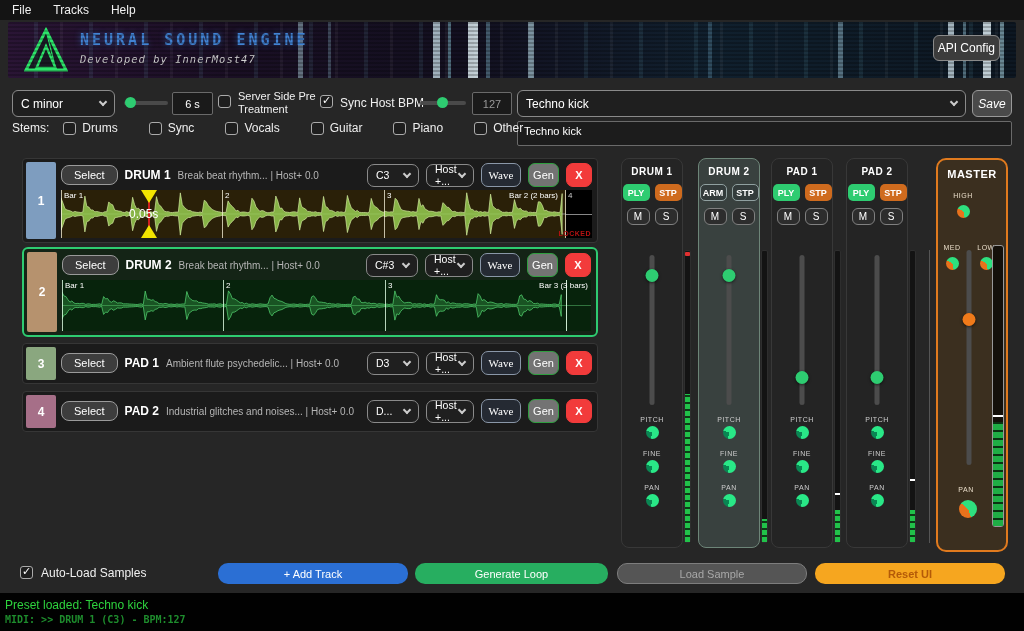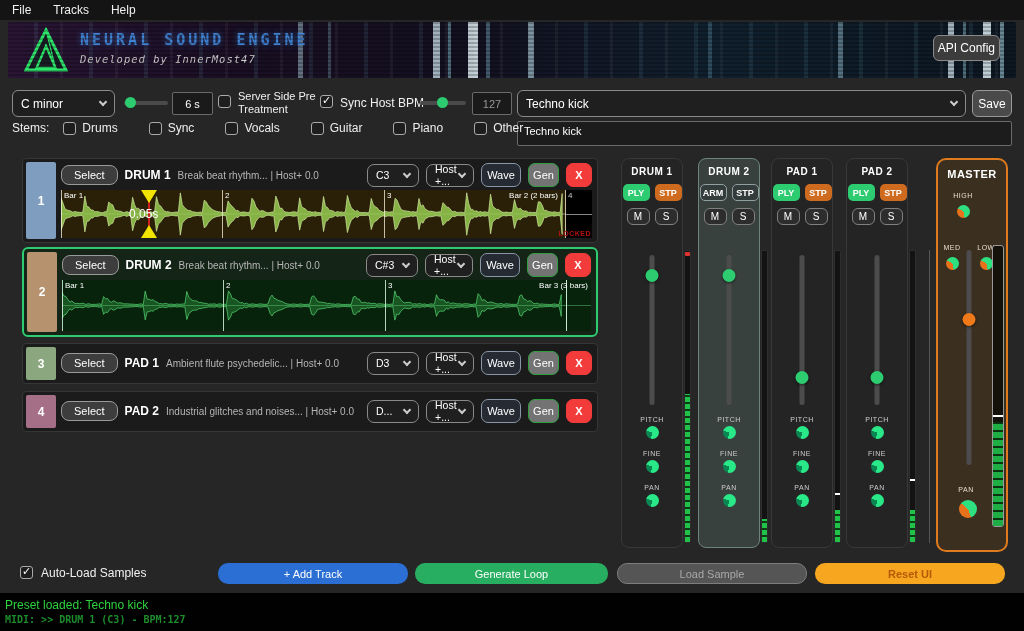--- a/index.html
+++ b/index.html
@@ -33,39 +33,39 @@
   .tin { background:#1a1a1a; border:1px solid #6a6a6a; border-radius:2px; color:#fff; text-align:center; font-size:11px; }
   .dur-in { position:absolute; left:172px; top:92px; width:41px; height:23px; }
   .bpm-in { position:absolute; left:472px; top:92px; width:40px; height:23px; color:#999; }
   .cb { width:13px; height:13px; border:1px solid #aaa; border-radius:3px; background:#1e1e1e; position:relative; flex:none; }
   .cb.checked::after { content:"✓"; position:absolute; top:-2px; left:1px; font-size:11px; color:#fff; }
   .srv-cb { position:absolute; left:218px; top:95px; }
   .srv-lbl { position:absolute; left:238px; top:90px; font-size:11px; line-height:13px; color:#f0f0f0; width:80px; }
   .sync-cb { position:absolute; left:320px; top:95px; }
   .sync-lbl { position:absolute; left:340px; top:96px; font-size:12px; color:#f0f0f0; }
   .preset-sel { position:absolute; left:517px; top:90px; width:449px; height:27px; font-size:12px; }
-  .save-btn { position:absolute; left:972px; top:90px; width:40px; height:27px; background:#4a4a4a; border:1px solid #999; border-radius:6px; color:#fff; font-size:12px; }
+  .save-btn { position:absolute; left:972px; top:90px; width:40px; height:27px; background:#4a4a4a; border:1px solid #999; border-radius:6px; color:#fff; font-size:12px;font-style:italic; }
   .preset-in { position:absolute; left:517px; top:121px; width:495px; height:25px; background:#1c1c1c; border:1px solid #6a6a6a; border-radius:2px; color:#fff; font-size:11px; padding:2px 6px 8px 6px; text-align:left; }
   .stems-row { position:absolute; left:12px; top:121px; display:flex; align-items:center; gap:0; font-size:12px; }
   .stems-row .lbl { margin-right:14px; color:#f0f0f0; }
   .stem { display:flex; align-items:center; gap:6px; margin-right:31px; }
 
   
   .track { position:absolute; left:22px; width:576px; background:#1b1b1b; border:1px solid #363636; border-radius:4px; display:flex; }
   .track.selected { border:2px solid #2ecc71; border-radius:6px; background:#142416; }
   .tab { width:30px; margin:3px; border-radius:2px; display:flex; align-items:center; justify-content:center; color:#fff; font-weight:bold; font-size:12px; flex:none; }
   .tbody { flex:1; display:flex; flex-direction:column; justify-content:center; padding:3px 5px 4px 2px; min-width:0; }
   .trow { display:flex; align-items:center; gap:7px; height:26px; flex:none; }
   .sel-btn { background:#3d3d3d; border:1px solid #9a9a9a; border-radius:8px; color:#fff; font-size:11px; padding:3px 12px; flex:none; }
   .tname { font-size:12px; font-weight:bold; color:#fff; flex:none; }
   .tdesc { font-size:10px; color:#b5b5b5; flex:1; overflow:hidden; white-space:nowrap; text-overflow:ellipsis; }
   .nsel { height:23px; font-size:10.5px; border-radius:7px; flex:none; }
   .note-sel { width:52px; }
   .host-sel { width:48px; }
-  .wave-btn { background:#252a33; border:1px solid #8a97a8; border-radius:7px; color:#fff; font-size:11px; height:24px; width:40px; flex:none; }
+  .wave-btn { background:#252a33; border:1px solid #8a97a8; border-radius:7px; color:#fff; font-size:11px; height:24px; width:40px; flex:none;font-family:Liberation Serif, serif; }
   .gen-btn { background:#737373; border:1px solid #2f9e3f; border-radius:7px; color:#fff; font-size:11px; height:24px; width:31px; flex:none; }
   .x-btn { background:#f23b3b; border:1px solid #f23b3b; border-radius:7px; color:#fff; font-size:11px; font-weight:bold; height:24px; width:26px; flex:none; }
   .wave { flex:1; position:relative; overflow:hidden; margin-top:2px; }
   .wave svg { position:absolute; inset:0; }
   .bl { position:absolute; top:0; bottom:0; width:1px; background:rgba(250,244,220,.75); }
   .wlbl { position:absolute; top:1px; font-size:8px; color:#fff; white-space:nowrap; }
   .locked-zone { position:absolute; top:0; bottom:0; left:505px; right:0; background:#000; }
   .locked-zone .cl { position:absolute; left:0; right:0; top:50%; height:1px; background:#888; }
   .locked-txt { position:absolute; right:1px; bottom:1px; font-size:7px; font-weight:bold; color:#b51212; letter-spacing:.5px; }
   .playhead-line { position:absolute; top:0; bottom:0; width:2px; background:#cf1f1f; }

